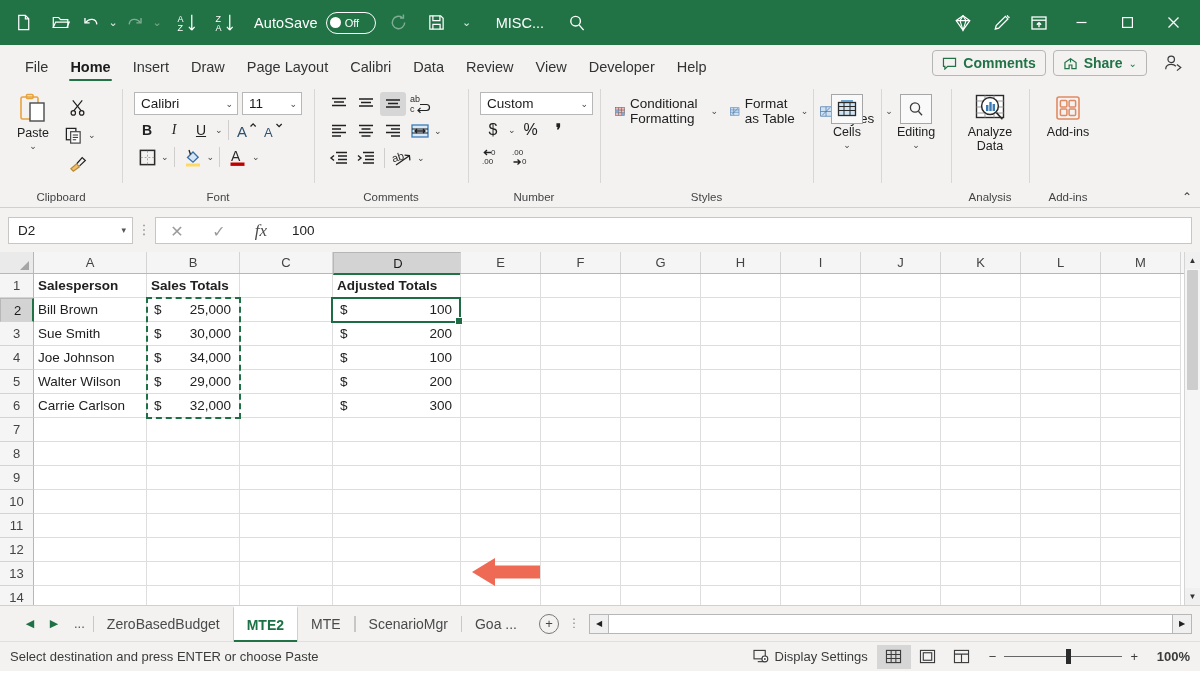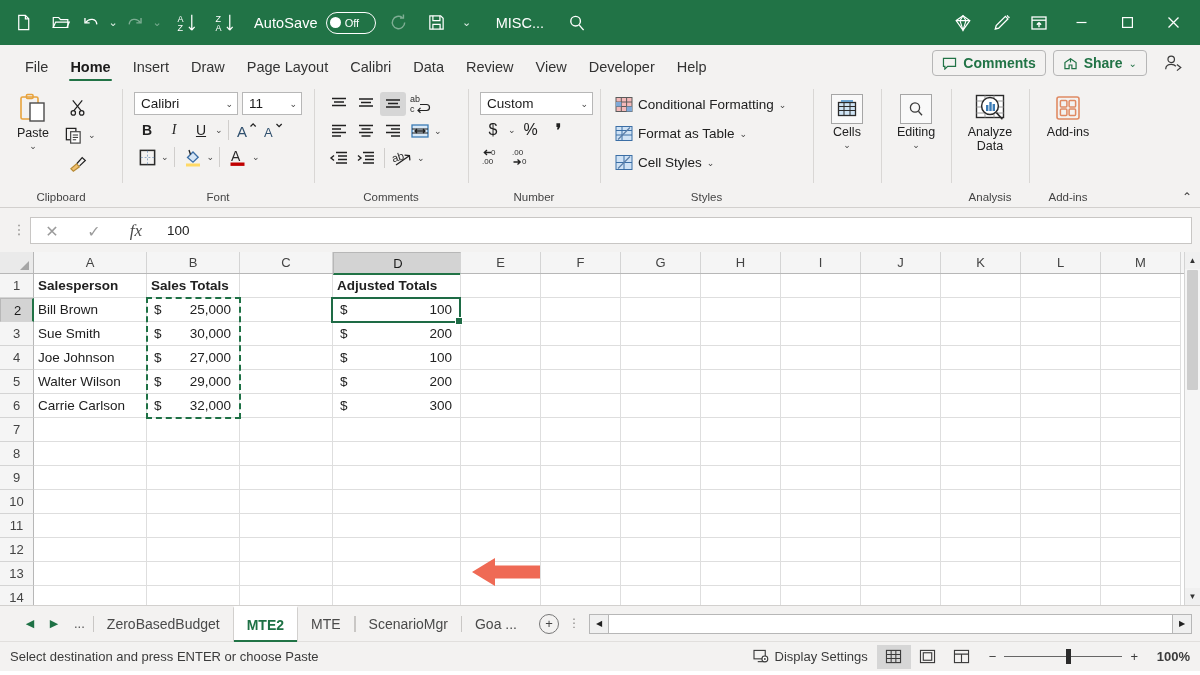--- a/index.html
+++ b/index.html
@@ -589,21 +589,21 @@
               </svg>
           </div>
         </div>
       </div>
     </div>
     <div class="rg-label">Number</div>
   </div>
 
   <div class="rgroup" style="width:213px">
     <div class="rg-body">
-      <div style="display:flex;flex-direction:column;gap:8px;padding:5px 4px 0;">
+      <div style="display:flex;flex-direction:row;gap:2px;padding:5px 4px 0;">
         <div class="stylebtn">
           <svg width="18" height="17" viewBox="0 0 18 17">
               <rect x="1" y="1.5" width="16" height="14" fill="#f3b9b9" stroke="#5b5b5b" stroke-width="1"></rect>
               <path stroke="#5b5b5b" stroke-width="1" d="M1 6h16M1 10.5h16M6.3 1.5v14M11.6 1.5v14"></path>
               <rect x="1" y="6" width="5.3" height="4.5" fill="#7fa9d8"></rect>
               <rect x="11.6" y="10.5" width="5.4" height="5" fill="#7fa9d8"></rect>
             </svg>
           <span>Conditional Formatting</span>
           <span class="chev-sm">⌄</span>
         </div>
@@ -694,20 +694,24 @@
         <span>Add-ins</span>
       </div>
     </div>
     <div class="rg-label">Add-ins</div>
   </div>
 
   <span class="ribbon-collapse">⌃</span>
 </div>
 
 <div class="fbar">
+  <div class="namebox">
+    <span>D2</span>
+    <span class="arr">▾</span>
+  </div>
   <div class="fb-dots">⋮</div>
   <div class="fb-left-box">
     <div class="fb-ic">✕</div>
     <div class="fb-ic">✓</div>
     <div class="fb-ic" style="font-style:italic;font-family:'Liberation Serif',serif;color:#4a4a4a;font-size:17px">fx</div>
   </div>
   <div class="fb-input">100</div>
 </div>
 
 <div class="gridwrap">
@@ -807,21 +811,21 @@
         <div class="cell" style="width:80px"></div>
         <div class="cell" style="width:80px"></div>
         <div class="cell" style="width:80px"></div>
         <div class="cell" style="width:80px"></div>
       </div>
 
       <div class="gridrow">
         <div class="cell" style="width:113px">Joe Johnson</div>
         <div class="cell cur" style="width:93px">
           <span class="cur-sym">$</span>
-          <span class="cur-val">27,000</span>
+          <span class="cur-val">34,000</span>
         </div>
         <div class="cell" style="width:93px"></div>
         <div class="cell cur" style="width:128px">
           <span class="cur-sym">$</span>
           <span class="cur-val">100</span>
         </div>
         <div class="cell" style="width:80px"></div>
         <div class="cell" style="width:80px"></div>
         <div class="cell" style="width:80px"></div>
         <div class="cell" style="width:80px"></div>

